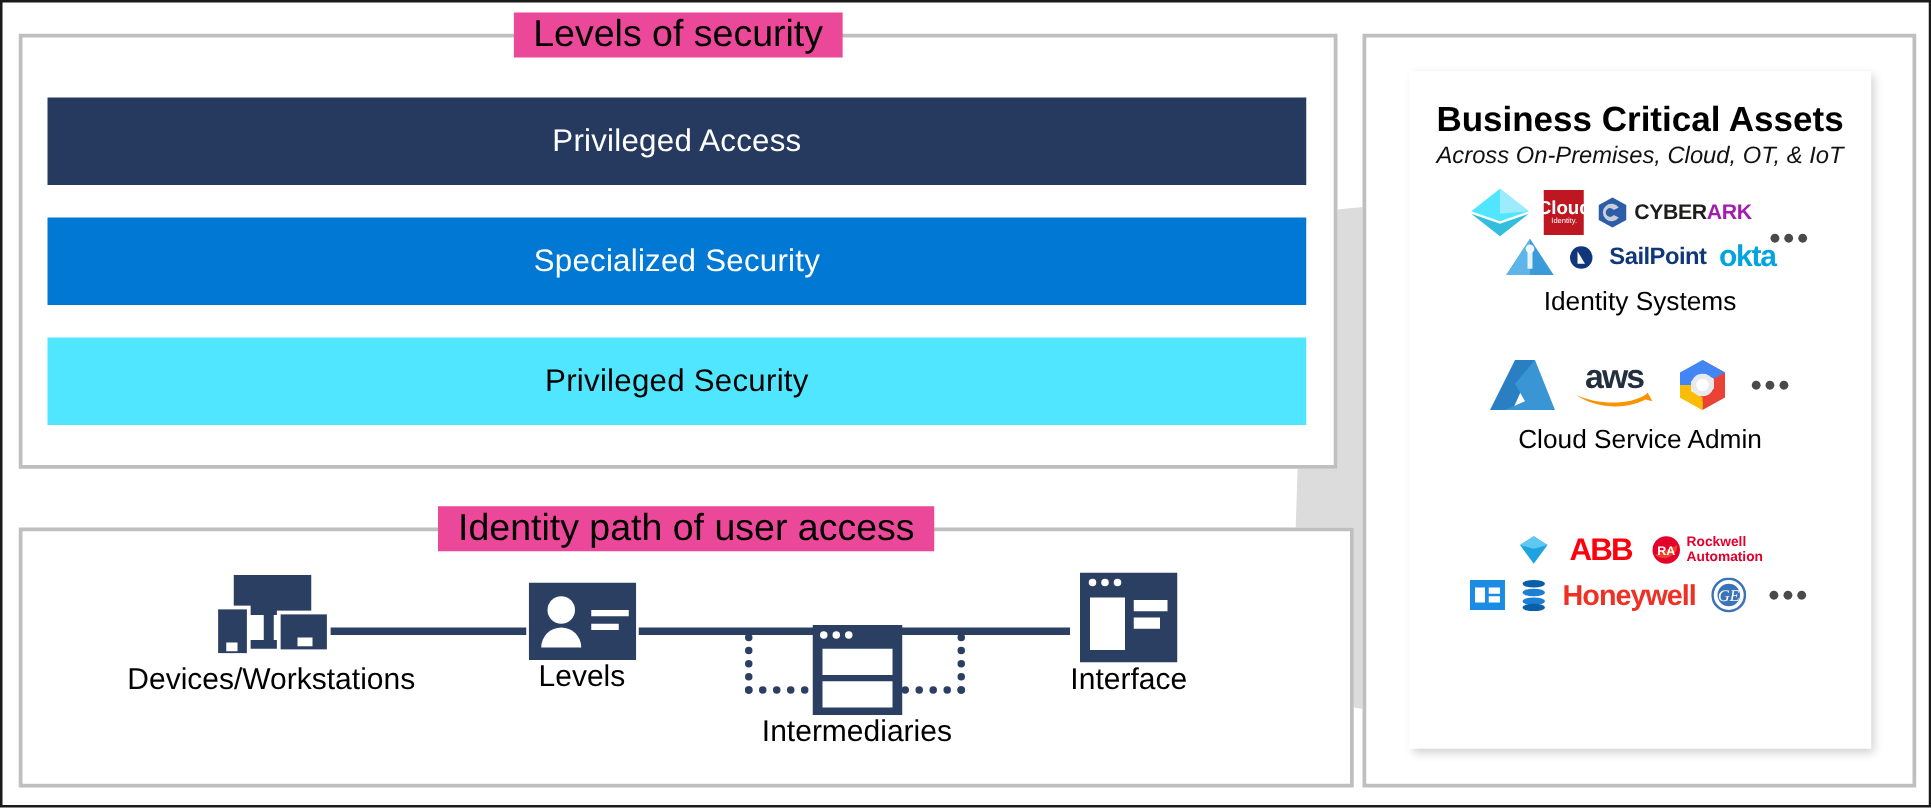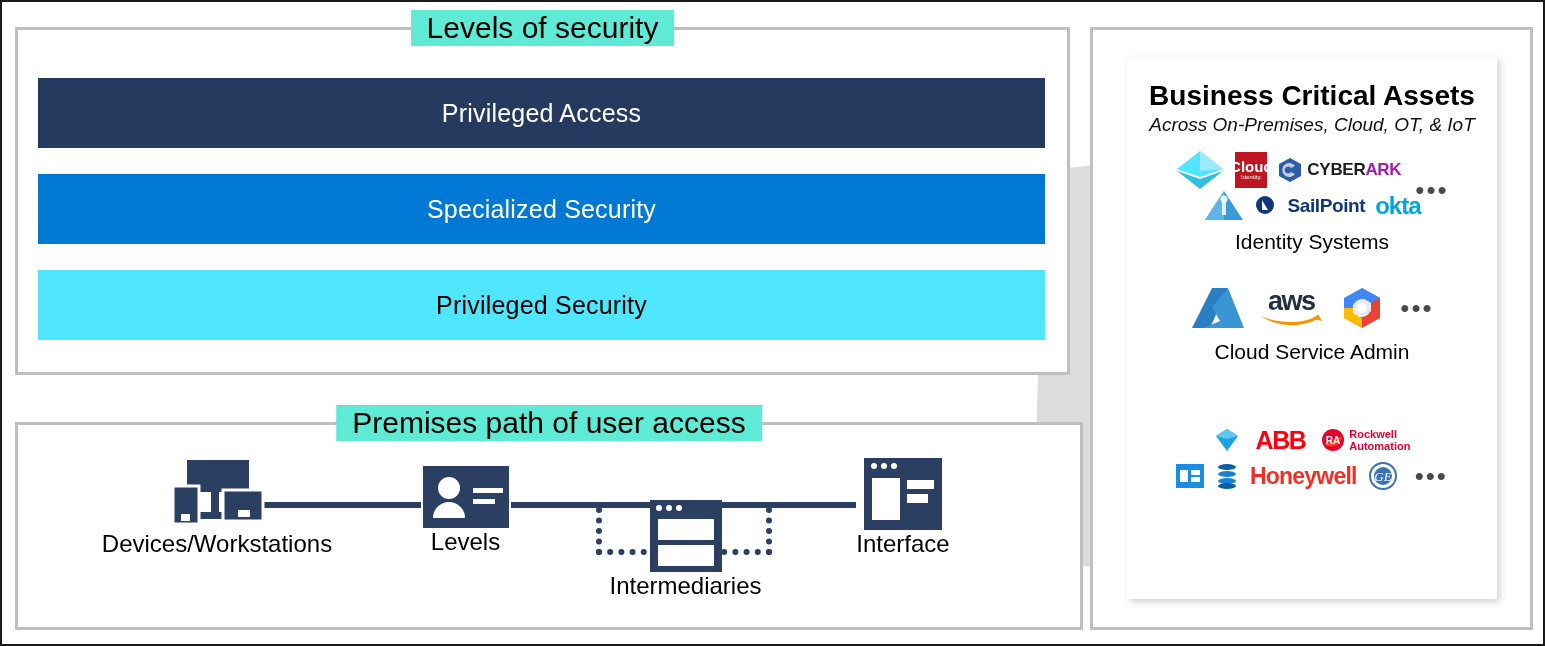--- a/index.html
+++ b/index.html
@@ -24,21 +24,21 @@
   .group {
     position: absolute;
     border: 3px solid #bfbfbf;
     background: #ffffff;
   }
   .group-title {
     position: absolute;
     top: -20px;
     left: 50%;
     transform: translateX(-50%);
-    background: #5eead4;
+    background: #ec4899;
     padding: 0 16px;
     font-size: 30px;
     color: #000000;
     white-space: nowrap;
     line-height: 36px;
   }
 
   
   #levels-group { left: 13px; top: 25px; width: 1055px; height: 348px; }
 
@@ -204,21 +204,21 @@
       <div class="level-bar lv-specialized" style="background:#0078d4;color:#ffffff">
         <span>Specialized Security</span>
       </div>
       <div class="level-bar lv-enterprise" style="background:#50e6ff;color:#000000">
         <span>Privileged Security</span>
       </div>
     </div>
   </div>
 
   <div class="group" id="path-group">
-    <div class="group-title">Premises path of user access</div>
+    <div class="group-title">Identity path of user access</div>
 
     <div id="flow">
 
       <div class="connector" id="conn-1"></div>
       <div class="connector" id="conn-2"></div>
       <div class="dash-leg" id="leg-left"></div>
       <div class="dash-leg" id="leg-right"></div>
 
       <div class="node" id="node-devices">
         <svg class="node-icon" width="100" height="72" viewBox="0 0 100 72">
@@ -308,21 +308,21 @@
         </div>
 
         <div class="logo-row" style="margin-top:-2px">
           <svg class="logo" width="42" height="34" viewBox="0 0 42 34">
             <polygon points="21,2 40,31 2,31" fill="#3b9ad9"></polygon>
             <polygon points="21,2 21,31 2,31" fill="#5fb4e8"></polygon>
             <rect x="19" y="12" width="4" height="14" fill="#ffffff" opacity=".85"></rect>
             <circle cx="21" cy="10" r="3.5" fill="#ffffff" opacity=".9"></circle>
           </svg>
 
-          <span class="logo" style="display:inline-flex;align-items:flex-start;gap:12px">
+          <span class="logo" style="display:inline-flex;align-items:center;gap:12px">
             <svg width="20" height="20" viewBox="0 0 20 20">
               <circle cx="10" cy="10" r="9" fill="#10377a"></circle>
               <path d="M7 15 L7 5 L13 15 z" fill="#ffffff"></path>
             </svg>
             <span class="lg-sailpoint">SailPoint</span>
           </span>
 
           <span class="logo lg-okta">okta</span>
         </div>
       </div>

